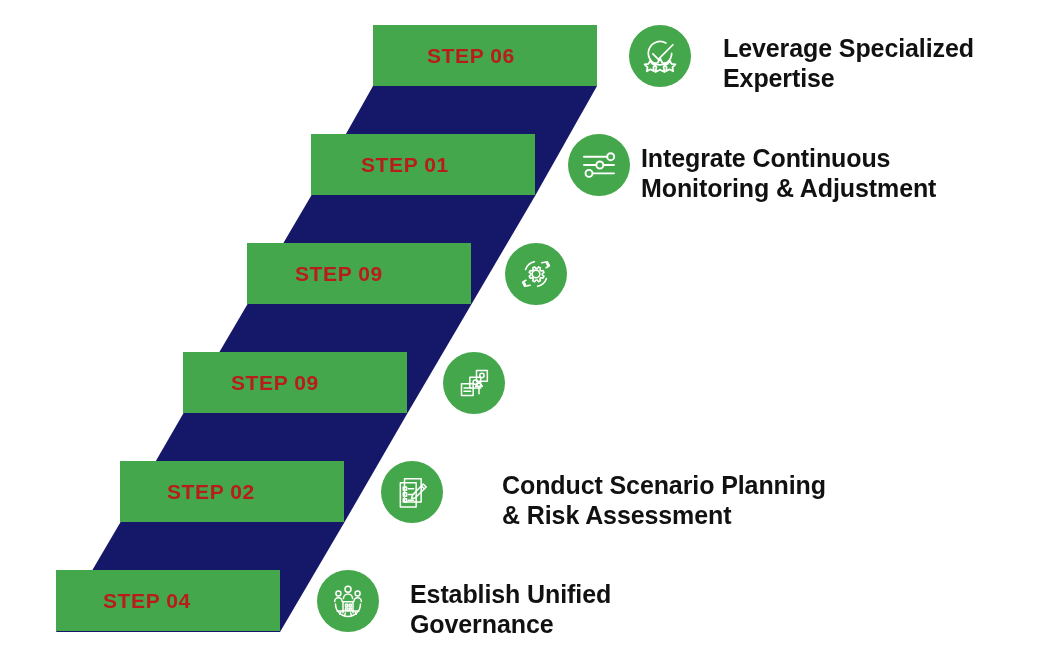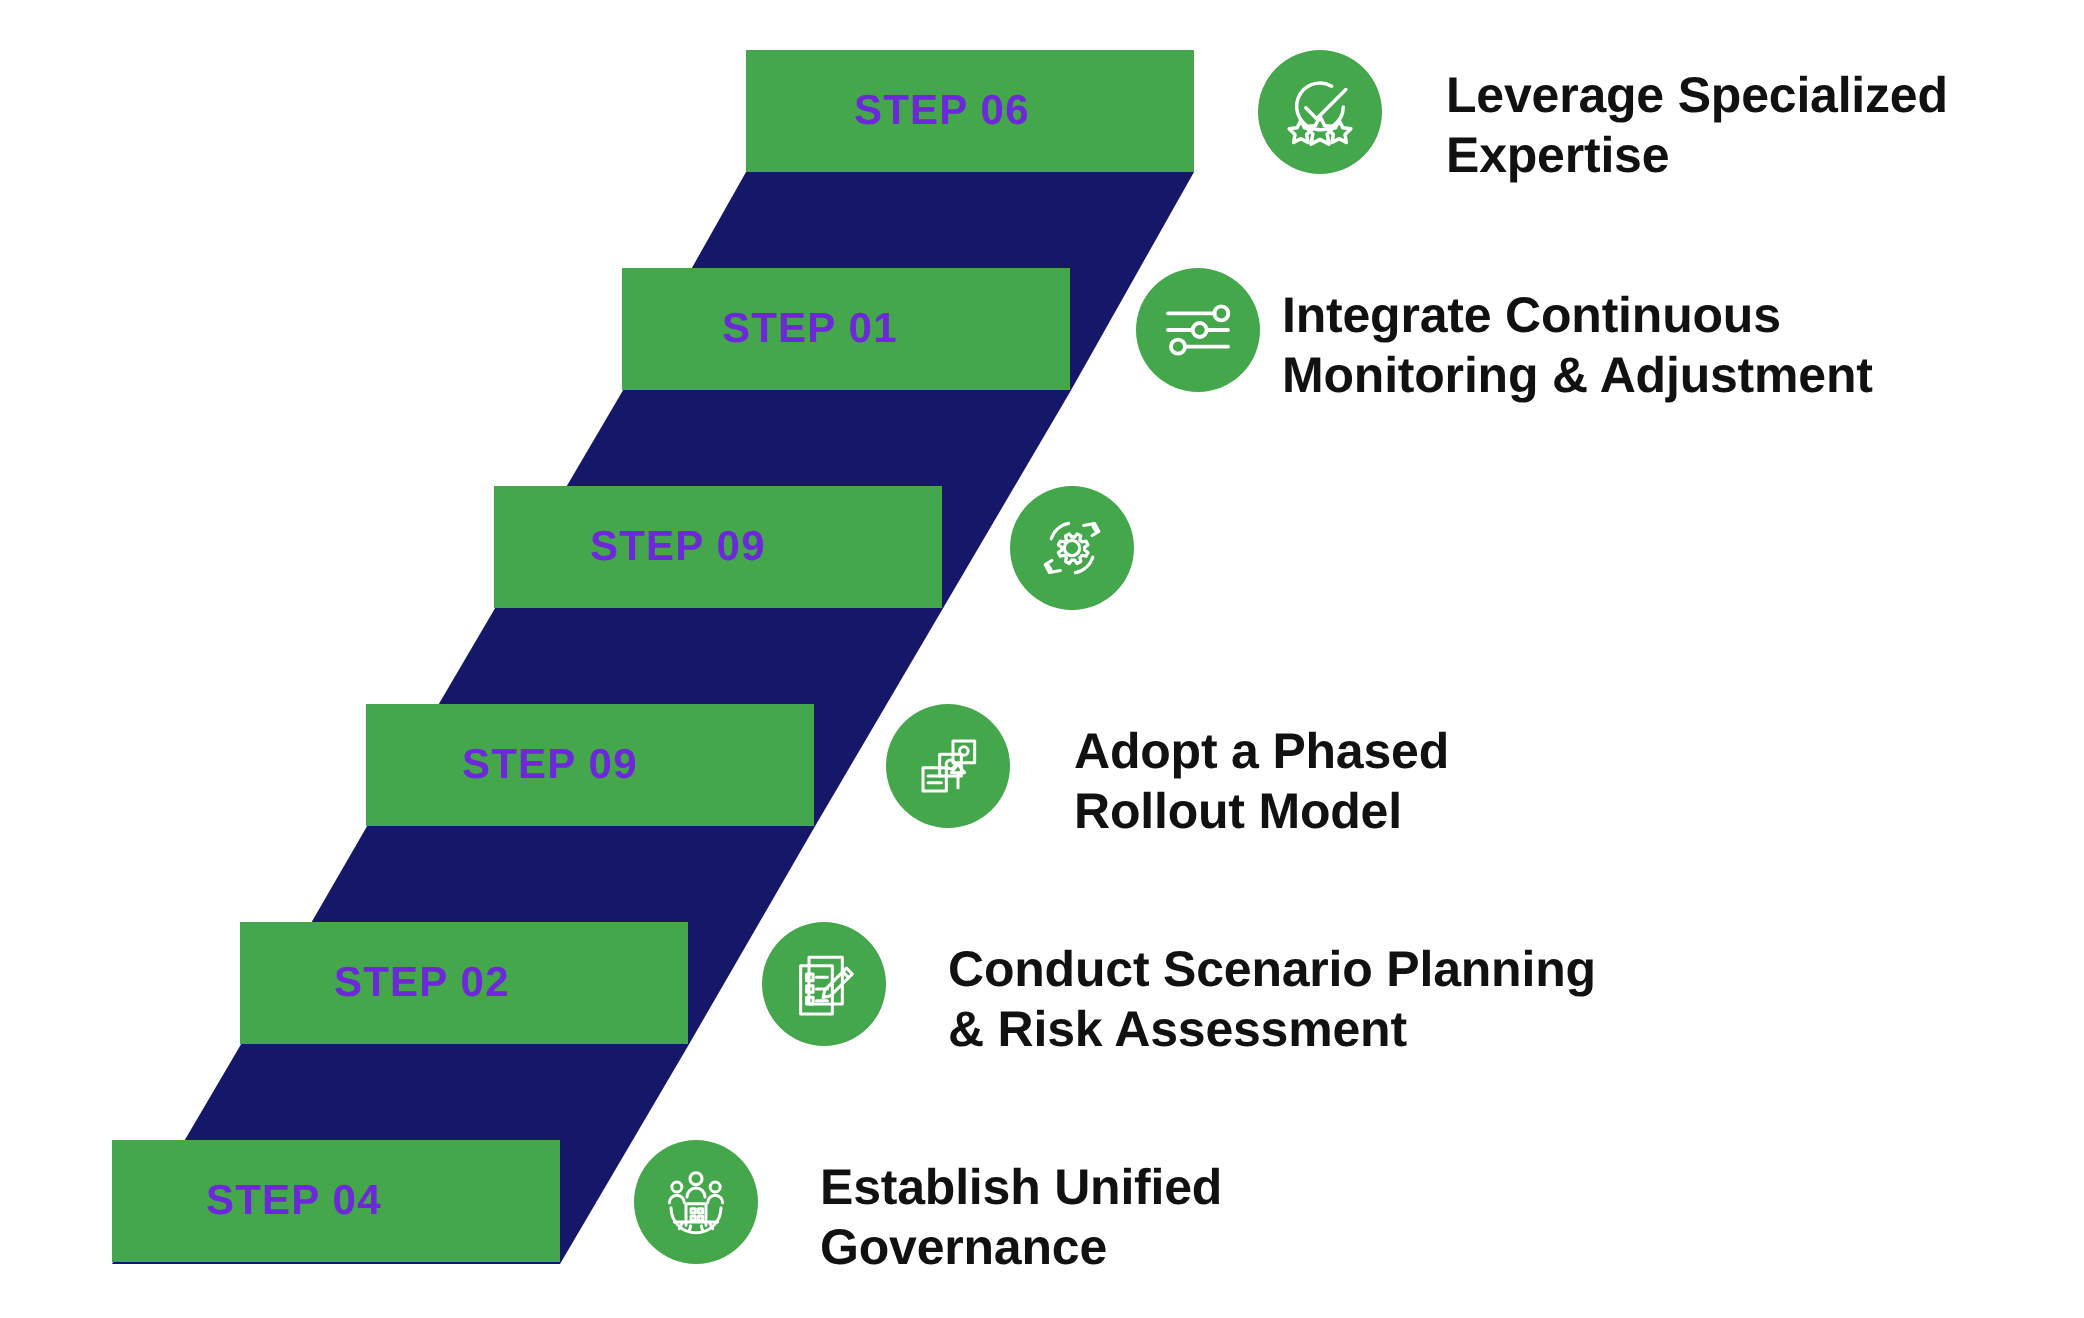--- a/index.html
+++ b/index.html
@@ -21,21 +21,21 @@
   .ribbon-layer {
     position: absolute;
     left: 0;
     top: 0;
     width: 1042px;
     height: 659px;
     pointer-events: none;
   }
   .bar-label {
     position: absolute;
-    color: #6d28d9;
+    color: #b91c1c;
     font-weight: bold;
     font-size: 21px;
     letter-spacing: 0.6px;
     white-space: nowrap;
     text-align: center;
   }
   .icon-circle {
     position: absolute;
     border-radius: 50%;
     background: #45a74b;
@@ -133,41 +133,39 @@
       <circle cx="33.5" cy="15" r="2.6"></circle>
       <path d="M19 17 h13 v13 h-13 z"></path>
       <circle cx="25.5" cy="23" r="2.6"></circle>
       <path d="M9 25 h14 v14 h-14 z"></path>
       <line x1="12" y1="30" x2="20" y2="30"></line>
       <line x1="12" y1="34" x2="20" y2="34"></line>
       <path d="M30 37 v-9 h-4 l4 -5 4 5 h-4"></path>
     </svg>
   </div>
 
-  <div class="step-text" style="left:537px; top:361px;">Adopt a Phased
-Rollout Model</div>
 
   <div class="bar-label" style="left:167px; top:480px;">STEP 02</div>
 
   <div class="icon-circle" style="left:381px; top:461px; width:62px; height:62px;">
     <svg width="40" height="40" viewBox="0 0 48 48" fill="none" stroke="#ffffff" stroke-width="1.8" stroke-linecap="round" stroke-linejoin="round">
       <path d="M15 8 h20 v28 h-20 z"></path>
       <path d="M10 13 h19 v29 h-19 z"></path>
       <rect x="13.5" y="18" width="4" height="4"></rect>
       <line x1="19.5" y1="20" x2="26" y2="20"></line>
       <rect x="13.5" y="25" width="4" height="4"></rect>
       <line x1="19.5" y1="27" x2="26" y2="27"></line>
       <rect x="13.5" y="32" width="4" height="4"></rect>
       <line x1="19.5" y1="34" x2="26" y2="34"></line>
       <path d="M37.5 14.5 l3.5 3.5 -13 13 -4.6 1.1 1.1 -4.6 z"></path>
       <line x1="35.3" y1="16.7" x2="38.8" y2="20.2"></line>
     </svg>
   </div>
 
-  <div class="step-text" style="left:474px; top:470px;">Conduct Scenario Planning
+  <div class="step-text" style="left:502px; top:470px;">Conduct Scenario Planning
 &amp; Risk Assessment</div>
 
   <div class="bar-label" style="left:103px; top:589px;">STEP 04</div>
 
   <div class="icon-circle" style="left:317px; top:570px; width:62px; height:62px;">
     <svg width="40" height="40" viewBox="0 0 48 48" fill="none" stroke="#ffffff" stroke-width="1.8" stroke-linecap="round" stroke-linejoin="round">
       <circle cx="24" cy="10" r="3.6"></circle>
       <path d="M18.6 21 a5.4 5.4 0 0 1 10.8 0"></path>
       <circle cx="12.5" cy="15" r="3"></circle>
       <path d="M8 24.5 a4.5 4.5 0 0 1 9 0"></path>

